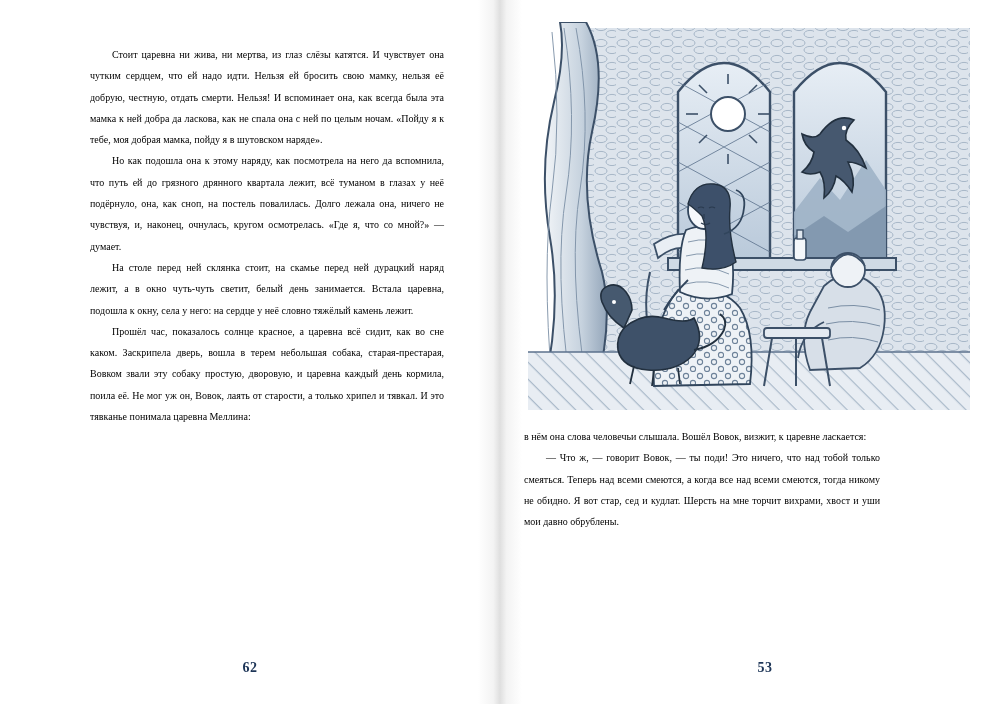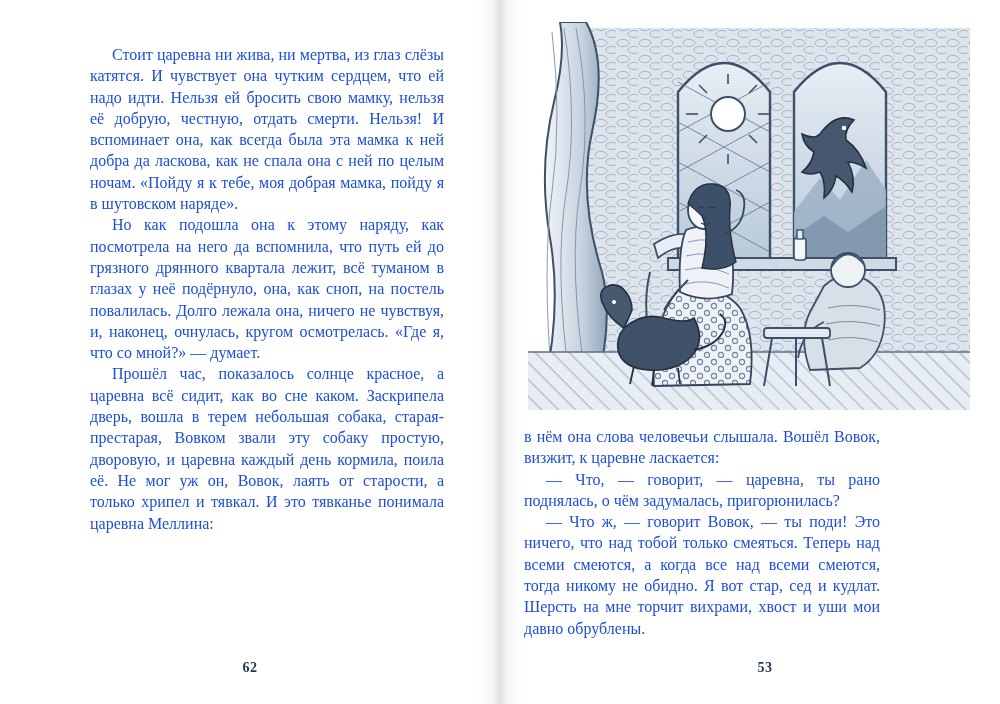--- a/index.html
+++ b/index.html
@@ -38,23 +38,23 @@
     position: absolute;
     top: 0;
     height: 704px;
   }
   .page-left { left: 0; width: 500px; }
   .page-right { left: 500px; width: 500px; }
 
   .text-col {
     position: absolute;
     font-family: "Liberation Serif", serif;
-    font-size: 16px;
+    font-size: 10px;
     line-height: 21.3px;
-    color: #1d4ed8;
+    color: #000000;
     text-align: justify;
     text-justify: inter-word;
     hyphens: manual;
   }
   .page-left .text-col {
     left: 90px;
     top: 44px;
     width: 354px;
   }
   .page-right .text-col {
@@ -100,20 +100,21 @@
 </style>
 </head>
 <body>
 
 <div class="book">
 
   <div class="page page-left">
     <div class="text-col">
       <p>Стоит царевна ни жива, ни мертва, из глаз слёзы катятся. И чувствует она чутким сердцем, что ей надо идти. Нельзя ей бросить свою мамку, нельзя её добрую, честную, отдать смерти. Нельзя! И вспоминает она, как всегда была эта мамка к ней добра да ласкова, как не спала она с ней по целым ночам. «Пойду я к тебе, моя добрая мамка, пойду я в шутовском наряде».</p>
       <p>Но как подошла она к этому наряду, как посмотрела на него да вспомнила, что путь ей до грязного дрянного квартала лежит, всё туманом в глазах у неё подёрнуло, она, как сноп, на постель повалилась. Долго лежала она, ничего не чувствуя, и, наконец, очнулась, кругом осмотрелась. «Где я, что со мной?» — думает.</p>
+      <p>На столе перед ней склянка стоит, на скамье перед ней дурацкий наряд лежит, а в окно чуть-чуть светит, белый день занимается. Встала царевна, подошла к окну, села у него: на сердце у неё словно тяжёлый камень лежит.</p>
       <p>Прошёл час, показалось солнце красное, а царевна всё сидит, как во сне каком. Заскрипела дверь, вошла в терем небольшая собака, старая-престарая, Вовком звали эту собаку простую, дворовую, и царевна каждый день кормила, поила её. Не мог уж он, Вовок, лаять от старости, а только хрипел и тявкал. И это тявканье понимала царевна Меллина:</p>
     </div>
     <div class="folio">62</div>
   </div>
 
   <div class="page page-right">
 
     <div class="illus">
       <svg width="442" height="388" viewBox="0 0 442 388" xmlns="http://www.w3.org/2000/svg">
         <defs>
@@ -261,20 +262,19 @@
             <path d="M106 344 l-4 18"></path>
               <path d="M126 348 l-2 16"></path>
             <path d="M150 346 l2 16"></path>
           </g>
         </g>
       </svg>
     </div>
 
     <div class="text-col">
       <p class="noindent">в нём она слова человечьи слышала. Вошёл Вовок, визжит, к царевне ласкается:</p>
-      <p class="dialog">— Что, — говорит, — царевна, ты рано поднялась, о чём задумалась, пригорюнилась?</p>
       <p class="dialog">— Что ж, — говорит Вовок, — ты поди! Это ничего, что над тобой только смеяться. Теперь над всеми смеются, а когда все над всеми смеются, тогда никому не обидно. Я вот стар, сед и кудлат. Шерсть на мне торчит вихрами, хвост и уши мои давно обрублены.</p>
     </div>
     <div class="folio">53</div>
   </div>
 
   <div class="gutter"></div>
 </div>
 
 </body></html>

